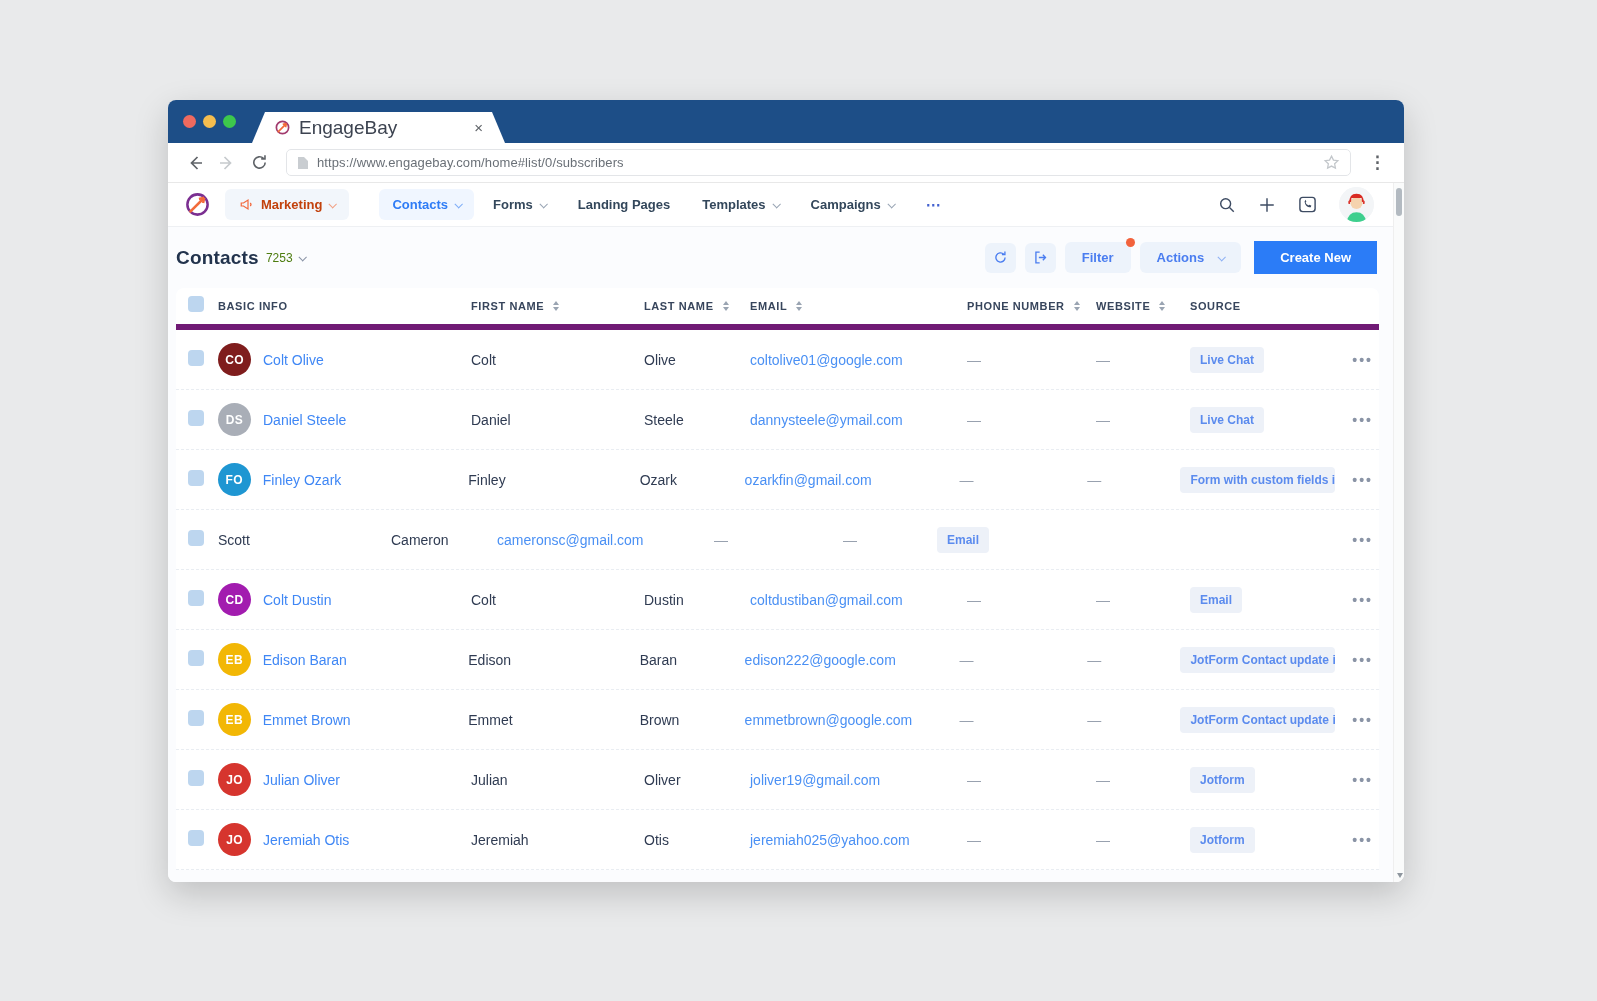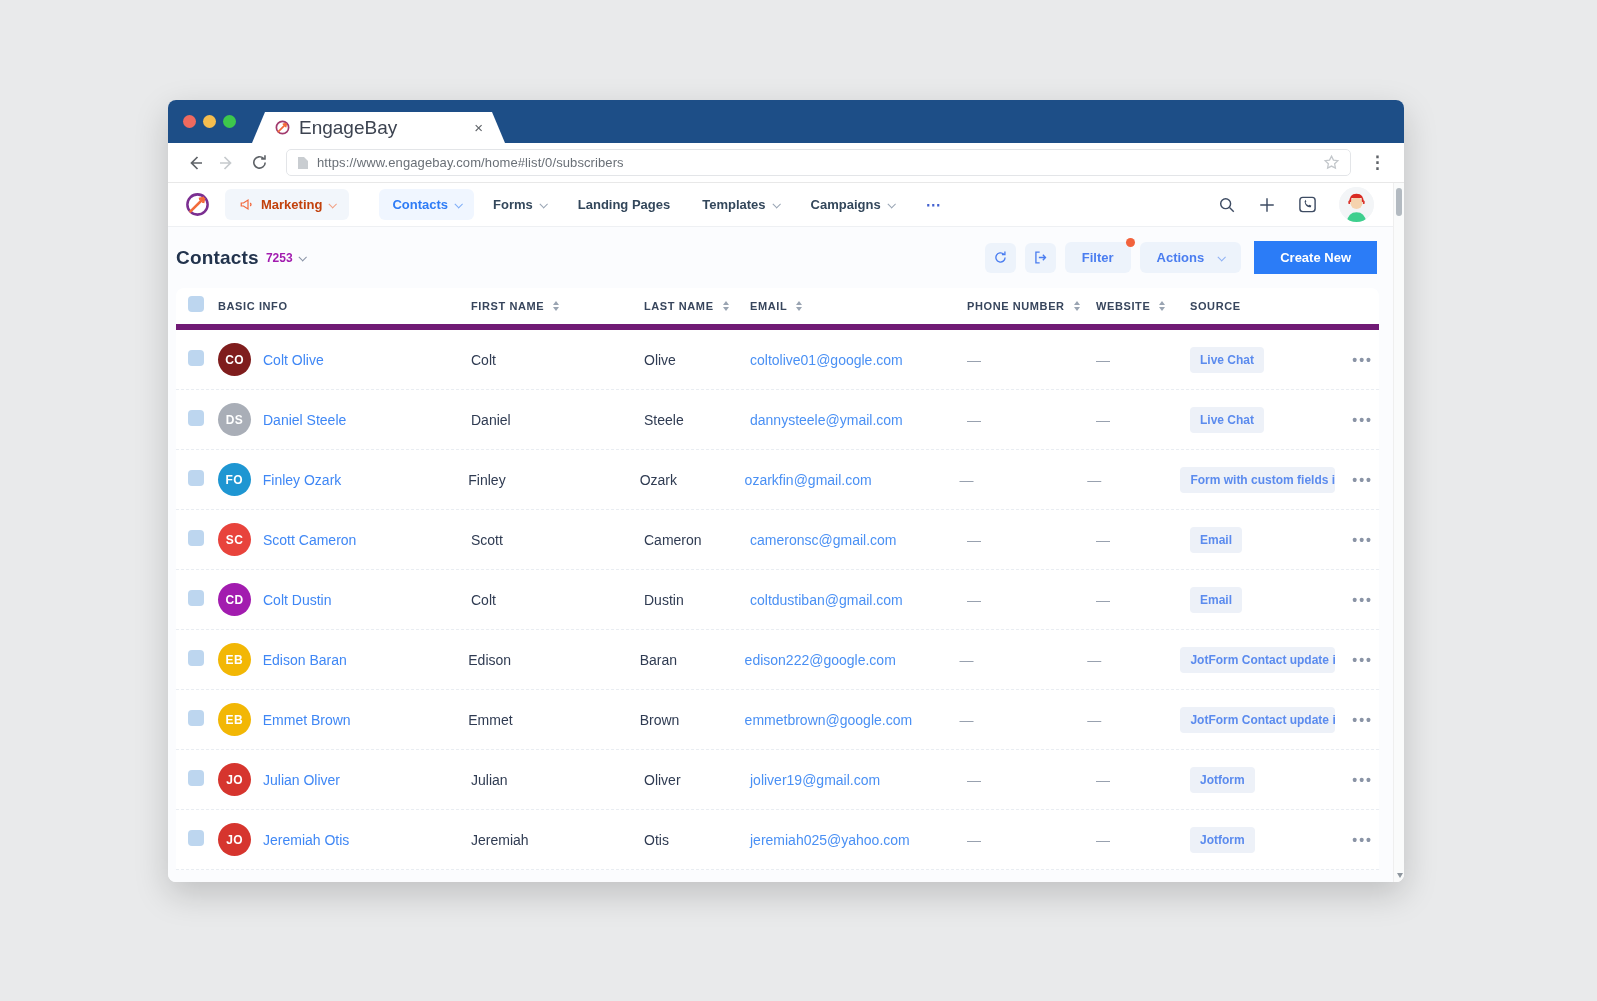--- a/index.html
+++ b/index.html
@@ -40,21 +40,21 @@
   .nav-item.active{ color:#2e7cf6; background:#f0f6ff; }
   .nav-item.active .chev{ color:#7fadf7; }
   .nav-item.more{ color:#4462d0; font-size:15px; letter-spacing:1px; font-weight:bold; }
   .nav-right{ display:flex; align-items:center; gap:22px; padding-right:14px; }
   .avatar-top{ width:35px; height:35px; border-radius:50%; overflow:hidden; background:#f4f6f8; }
 
   
   .page{ background:#fbfcfe; height:655px; padding:0 25px 0 8px; position:relative; }
   .page-header{ height:61px; display:flex; align-items:center; padding:0 2px 0 0; }
   .page-title{ font-size:19px; font-weight:bold; color:#22334d; letter-spacing:.2px; }
-  .page-count{ font-size:12px; color:#a21caf; margin-left:7px; font-weight:bold; }
+  .page-count{ font-size:12px; color:#4d7c0f; margin-left:7px; font-weight:normal; }
   .page-header .chev{ color:#8a94a6; margin-left:6px; }
   .header-actions{ margin-left:auto; display:flex; align-items:center; gap:9px; }
   .icon-btn{ width:31px; height:30px; background:#edf3fb; border:none; border-radius:6px; display:flex; align-items:center; justify-content:center; cursor:pointer; }
   .soft-btn{ position:relative; background:#edf3fb; border:none; border-radius:6px; color:#4a7df0; font-size:13px; font-weight:bold; padding:8px 17px; display:flex; align-items:center; gap:8px; cursor:pointer; font-family:inherit; }
   .soft-btn .chev{ color:#8fb1f4; }
   .badge-dot{ position:absolute; top:-4px; right:-4px; width:9px; height:9px; border-radius:50%; background:#f2623c; }
   .primary-btn{ background:#2b7cf7; border:none; border-radius:0; color:#fff; font-size:13px; font-weight:bold; padding:9px 26px; margin-left:4px; cursor:pointer; font-family:inherit; }
 
   
   .table-card{ background:#fff; border-radius:8px 8px 0 0; }
@@ -332,24 +332,20 @@
     <span class="c-phone dash">—</span>
     <span class="c-web dash">—</span>
     <span class="c-src">
               <span class="src-badge">Form with custom fields in ne</span>
             </span>
     <span class="c-menu"><span class="row-menu">•••</span></span>
   </div>
 
   <div class="trow">
     <span class="c-cb"><span class="checkbox"></span></span>
-    <span class="c-basic">
-      <span class="avatar" style="background: rgb(232, 67, 60);">SC</span>
-      <a class="namelink">Scott Cameron</a>
-    </span>
     <span class="c-first cellname">Scott</span>
     <span class="c-last cellname">Cameron</span>
     <span class="c-email email-text">cameronsc@gmail.com</span>
     <span class="c-phone dash">—</span>
     <span class="c-web dash">—</span>
     <span class="c-src">
               <span class="src-badge">Email</span>
             </span>
     <span class="c-menu"><span class="row-menu">•••</span></span>
   </div>

